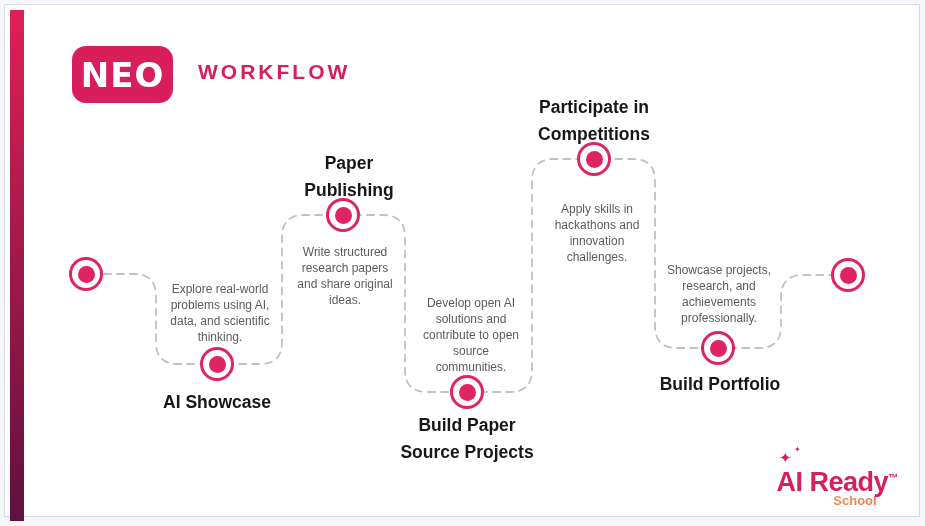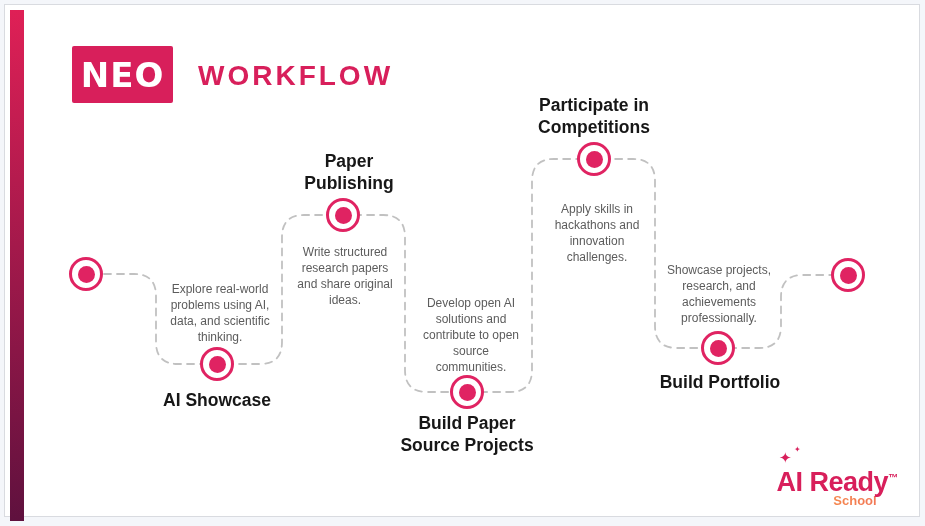--- a/index.html
+++ b/index.html
@@ -12,43 +12,43 @@
   .slide {
     position:absolute; left:4px; top:4px; width:916px; height:513px;
     background:#FFFFFF; border:1px solid #D9DBE0;
   }
   .leftbar {
     position:absolute; left:5px; top:5px; width:14px; height:511px;
     background:linear-gradient(180deg, var(--left-bar-top,#DF2056), var(--left-bar-bottom,#5F113E));
   }
   .neo-badge {
     position:absolute; left:67px; top:41px; width:101px; height:57px;
-    border-radius:2px; background:var(--brand-pink,#D81F5B);
+    border-radius:14px; background:var(--brand-pink,#D81F5B);
     display:flex; align-items:center; justify-content:center;
   }
   .neo-badge .neo-text {
     color:#FFFFFF; font-weight:bold; font-size:34px; letter-spacing:1px;
     font-family:"DejaVu Sans","Liberation Sans",sans-serif;
   }
   .workflow-title {
     position:absolute; left:193px; top:55px;
-    font-size:28px; font-weight:bold; letter-spacing:3px;
+    font-size:21px; font-weight:bold; letter-spacing:3px;
     color:var(--brand-pink,#D81F5B);
   }
   .path-svg { position:absolute; left:0; top:0; }
   .node {
     position:absolute; width:34px; height:34px; margin-left:-17px; margin-top:-17px;
     border-radius:50%; background:#FFFFFF;
     border:3px solid var(--node-pink,#E02362);
     display:flex; align-items:center; justify-content:center;
   }
   .node .dot { width:17px; height:17px; border-radius:50%; background:var(--node-pink,#E02362); }
   .step-title {
     position:absolute; text-align:center; white-space:pre-line;
-    font-weight:bold; font-size:17.5px; line-height:22px;
+    font-weight:bold; font-size:17.5px; line-height:27px;
     color:var(--title-text,#171717);
   }
   .step-desc {
     position:absolute; text-align:center; white-space:pre-line;
     font-size:12px; line-height:16px;
     color:var(--description-text,#5C5C5C);
   }
   .aire { position:absolute; left:752px; top:442px; width:160px; text-align:center; }
   .aire .sparkle-big  { position:absolute; left:22px; top:2px;  font-size:15px; color:var(--brand-pink,#D81F5B); }
   .aire .sparkle-small{ position:absolute; left:37px; top:-2px; font-size:8px;  color:var(--brand-pink,#D81F5B); }

